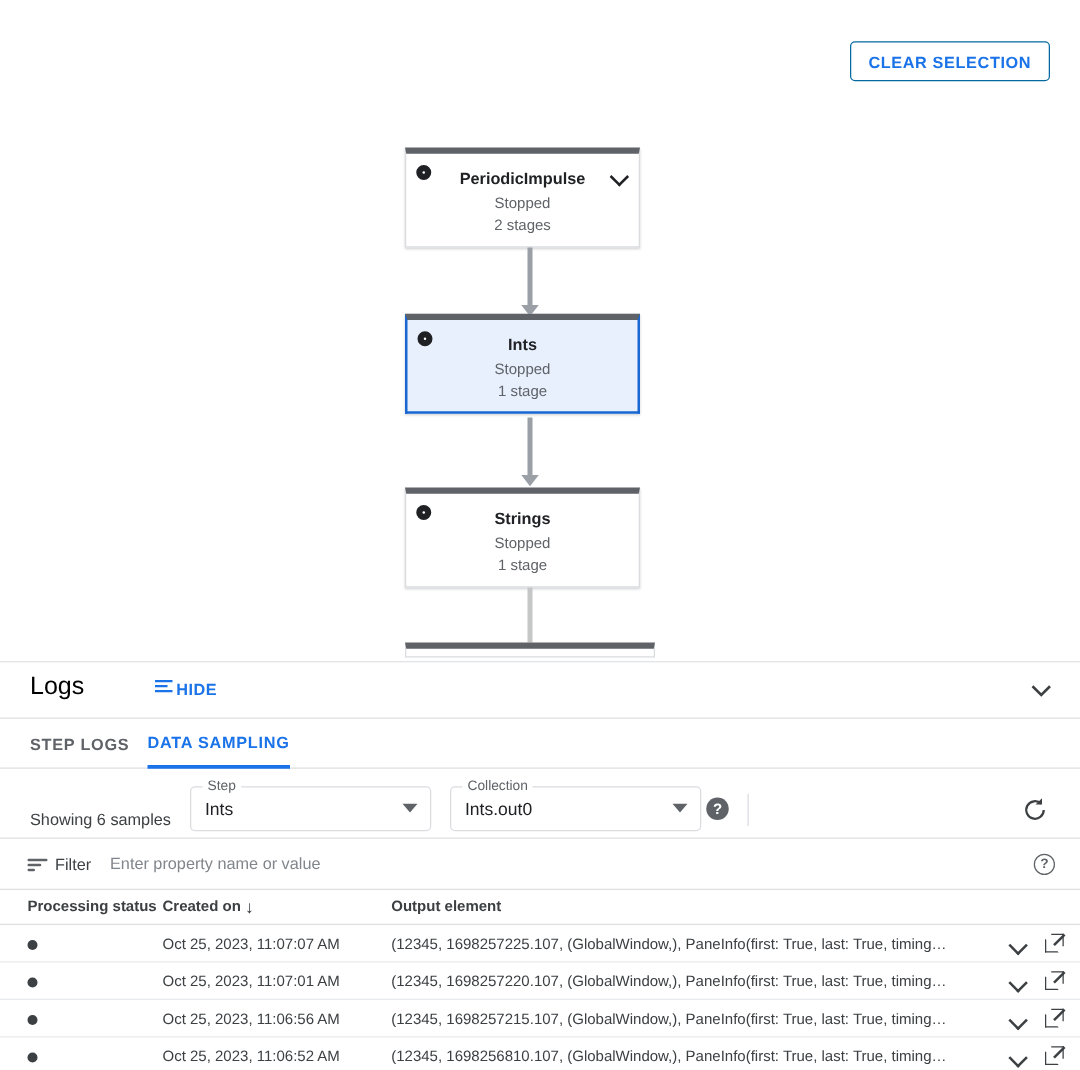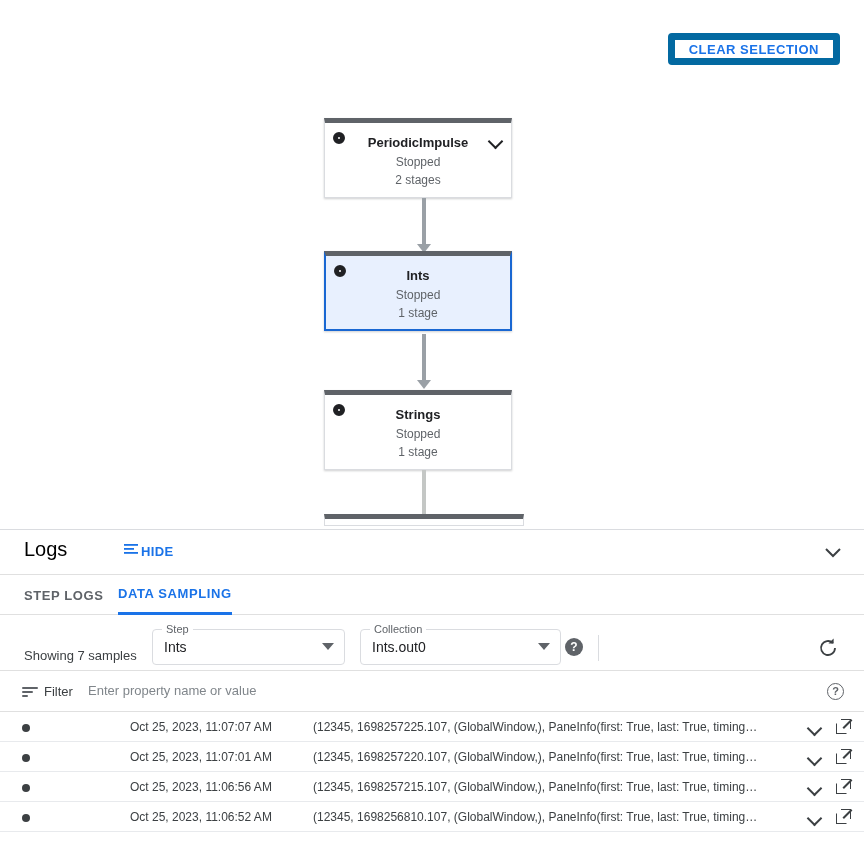--- a/index.html
+++ b/index.html
@@ -41,21 +41,21 @@
     position: absolute; right: 10px; top: 13px;
     width: 0; height: 0;
     border-left: 6px solid transparent;
     border-right: 6px solid transparent;
     border-top: 7px solid #5f6368;
   }
 
   .clear-selection {
     position: absolute; top: 33px; right: 24px;
     height: 32px; padding: 0 14px;
-    border: 7px solid #0369a1; border-radius: 4px;
+    border: 1px solid #0369a1; border-radius: 4px;
     background: #fff; color: #1a73e8;
     font-size: 13px; font-weight: bold; letter-spacing: .5px;
     display: flex; align-items: center;
     cursor: pointer;
   }
 
   
   .node {
     position: absolute; width: 188px; height: 80px;
     background: #fff; border: 1px solid #dadce0;
@@ -365,21 +365,21 @@
         </svg>
       </div>
     </div>
 
     <div class="tabs">
       <div class="tab active" style="left:118px;">DATA SAMPLING</div>
       <div class="tab" style="left:24px;">STEP LOGS</div>
     </div>
 
     <div class="controls">
-      <div class="showing-text">Showing 7 samples</div>
+      <div class="showing-text">Showing 6 samples</div>
 
       <div class="ctl-select" style="left:152px; width:193px;">
         <div class="ctl-label">Step</div>
         <div class="ctl-value">Ints</div>
         <div class="ctl-chev"></div>
       </div>
 
       <div class="ctl-select" style="left:360px; width:201px;">
         <div class="ctl-label">Collection</div>
         <div class="ctl-value">Ints.out0</div>
@@ -402,20 +402,26 @@
       <div class="filter-icon">
         <span></span>
           <span></span>
           <span></span>
       </div>
       <div class="filter-label">Filter</div>
       <input class="filter-input" placeholder="Enter property name or value" style="">
       <div class="filter-help">?</div>
     </div>
 
+    <div class="table-head">
+      <div class="th" style="left:22px;">Processing status</div>
+      <div class="th" style="left:130px;">Created on</div>
+      <div class="sort-arrow">↓</div>
+      <div class="th" style="left:313px;">Output element</div>
+    </div>
 
     <div>
       <div class="row">
         <div class="cell-status-dot"></div>
         <div class="cell-created">Oct 25, 2023, 11:07:07 AM</div>
         <div class="cell-output">(12345, 1698257225.107, (GlobalWindow,), PaneInfo(first: True, last: True, timing…</div>
         <div class="row-chev"></div>
         <div class="row-open">
             <div class="box"></div>
             <div class="arr"></div>

